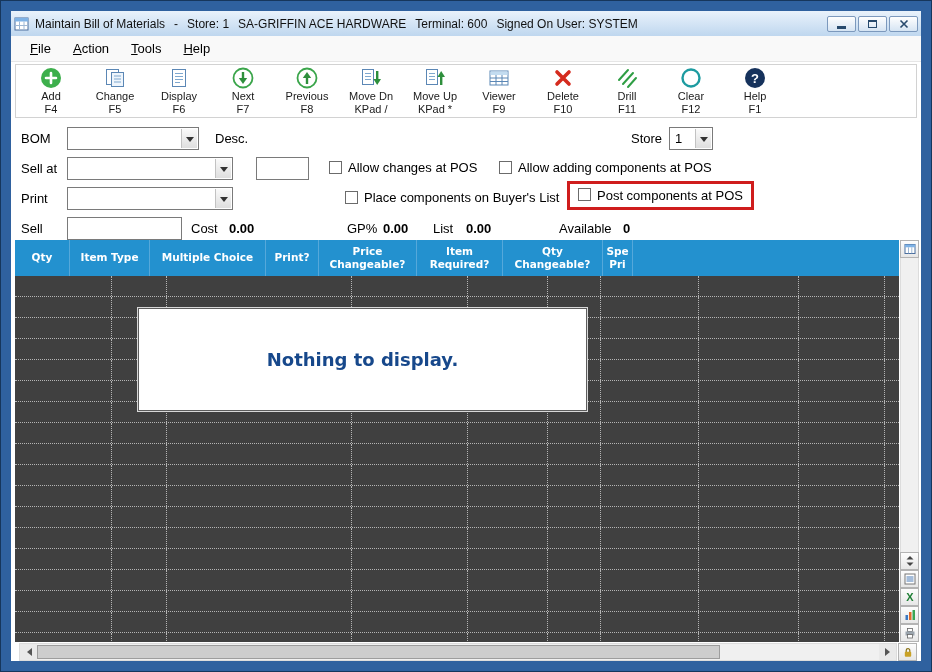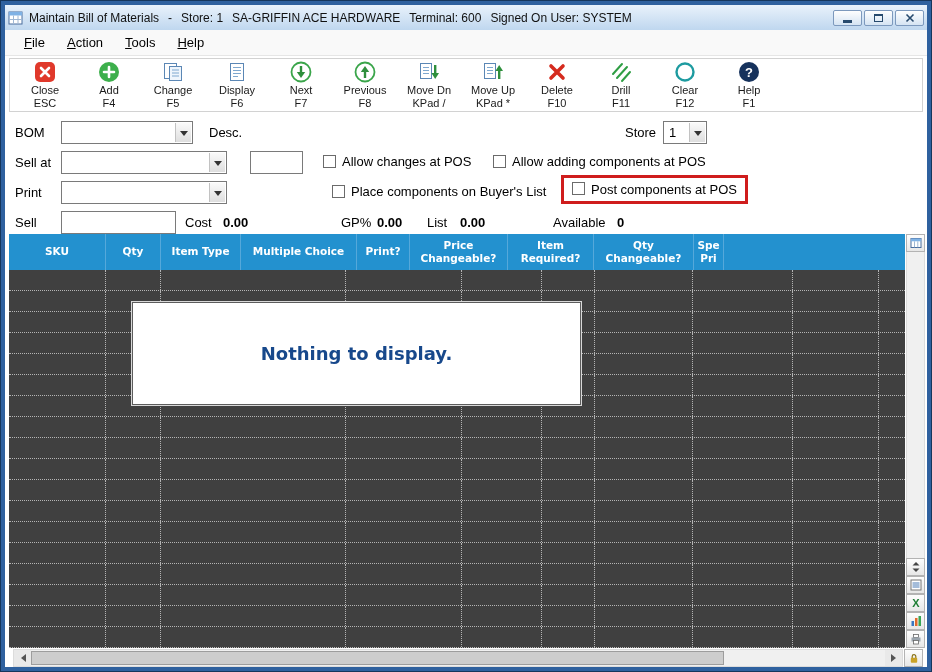--- a/index.html
+++ b/index.html
@@ -3,21 +3,21 @@
 <meta charset="utf-8">
 <style>
   * { box-sizing: border-box; margin: 0; padding: 0; }
   html, body { width: 932px; height: 672px; overflow: hidden; }
   body { font-family: "Liberation Sans", sans-serif; background: #fff; }
 
   .window {
     width: 932px; height: 672px;
     background: #2f619f;
     border: 1px solid #16365c;
-    padding: 4px;
+    padding: 10px;
     display: flex; flex-direction: column;
   }
 
   
   .titlebar {
     height: 25px; flex: none;
     background: linear-gradient(#e9f2fb, #bfd7ef);
     display: flex; align-items: center;
     padding: 0 3px; font-size: 12px; color: #111;
   }
@@ -160,30 +160,20 @@
       <span class="menu-item">File</span>
       <span class="menu-item">Action</span>
       <span class="menu-item">Tools</span>
       <span class="menu-item">Help</span>
     </div>
 
     <div class="toolbar">
       <div class="tb-btn">
         <span class="tb-icon">
             <svg width="22" height="22">
-              <rect x="1" y="1" width="20" height="20" rx="5" fill="#e0392b"></rect>
-              <path d="M7 7 L15 15 M15 7 L7 15" stroke="#fff" stroke-width="2.6" stroke-linecap="round"></path>
-            </svg>
-          </span>
-        <span>Close</span>
-        <span>ESC</span>
-      </div>
-      <div class="tb-btn">
-        <span class="tb-icon">
-            <svg width="22" height="22">
               <circle cx="11" cy="11" r="10" fill="#3daf4c"></circle>
               <path d="M11 6 V16 M6 11 H16" stroke="#fff" stroke-width="2.6" stroke-linecap="round"></path>
             </svg>
           </span>
         <span>Add</span>
         <span>F4</span>
       </div>
       <div class="tb-btn">
         <span class="tb-icon">
             <svg width="22" height="22">
@@ -243,20 +233,31 @@
         <span class="tb-icon">
             <svg width="22" height="22">
               <rect x="2.5" y="2.5" width="11" height="15" fill="#fff" stroke="#5b87b5"></rect>
               <path d="M5 6.5 h6 M5 9.5 h6 M5 12.5 h6" stroke="#7fa8cf"></path>
               <rect x="16" y="10" width="2.4" height="8" fill="#2e8f3c"></rect>
               <polygon points="17.2,4 13.4,10 21,10" fill="#2e8f3c"></polygon>
             </svg>
           </span>
         <span>Move Up</span>
         <span>KPad *</span>
+      </div>
+      <div class="tb-btn">
+        <span class="tb-icon">
+            <svg width="22" height="22">
+              <rect x="2" y="4" width="18" height="14" fill="#fff" stroke="#5b87b5"></rect>
+              <rect x="2.5" y="4.5" width="17" height="3.5" fill="#c3dcf0"></rect>
+              <path d="M2 11 h18 M2 14.5 h18 M8 8 v10 M14 8 v10" stroke="#5b87b5"></path>
+            </svg>
+          </span>
+        <span>Viewer</span>
+        <span>F9</span>
       </div>
       <div class="tb-btn">
         <span class="tb-icon">
             <svg width="22" height="22">
               <path d="M5 5 L17 17 M17 5 L5 17" stroke="#d52b1e" stroke-width="3.6" stroke-linecap="round"></path>
             </svg>
           </span>
         <span>Delete</span>
         <span>F10</span>
       </div>
@@ -328,21 +329,21 @@
         <span>Allow adding components at POS</span>
       </label>
 
       <span class="f-label" style="left:10px; top:71px">Print</span>
       <div class="combo" style="left:56px; top:67px; width:166px">
         <span class="val"></span>
         <span class="combo-arrow">
             <span class="tri-down"></span>
           </span>
       </div>
-      <label class="cbx" style="left:327px; top:70px">
+      <label class="cbx" style="left:334px; top:70px">
         <span class="cb"></span>
         <span>Place components on Buyer's List</span>
       </label>
       <div class="red-highlight" style="left:556px; top:61px">
         <label class="cbx-inline">
           <span class="cb"></span>
           <span>Post components at POS</span>
         </label>
       </div>
 
@@ -355,21 +356,20 @@
       <span class="f-label" style="left:422px; top:101px">List</span>
       <span class="f-value" style="left:455px; top:101px">0.00</span>
       <span class="f-label" style="left:548px; top:101px">Available</span>
       <span class="f-value" style="left:612px; top:101px">0</span>
     </div>
 
     <div class="grid-zone">
       <div class="grid-area">
         <div class="grid">
           <div class="grid-header">
-              <div class="gh-cell" style="width: 97px;">SKU</div>
               <div class="gh-cell" style="width: 55px;">Qty</div>
               <div class="gh-cell" style="width: 80px;">Item Type</div>
               <div class="gh-cell" style="width: 116px;">Multiple Choice</div>
               <div class="gh-cell" style="width: 53px;">Print?</div>
               <div class="gh-cell" style="width: 98px;">Price Changeable?</div>
               <div class="gh-cell" style="width: 86px;">Item Required?</div>
               <div class="gh-cell" style="width: 100px;">Qty Changeable?</div>
               <div class="gh-cell" style="width: 30px;">Spe Pri</div>
             </div>
           <div class="grid-body">

